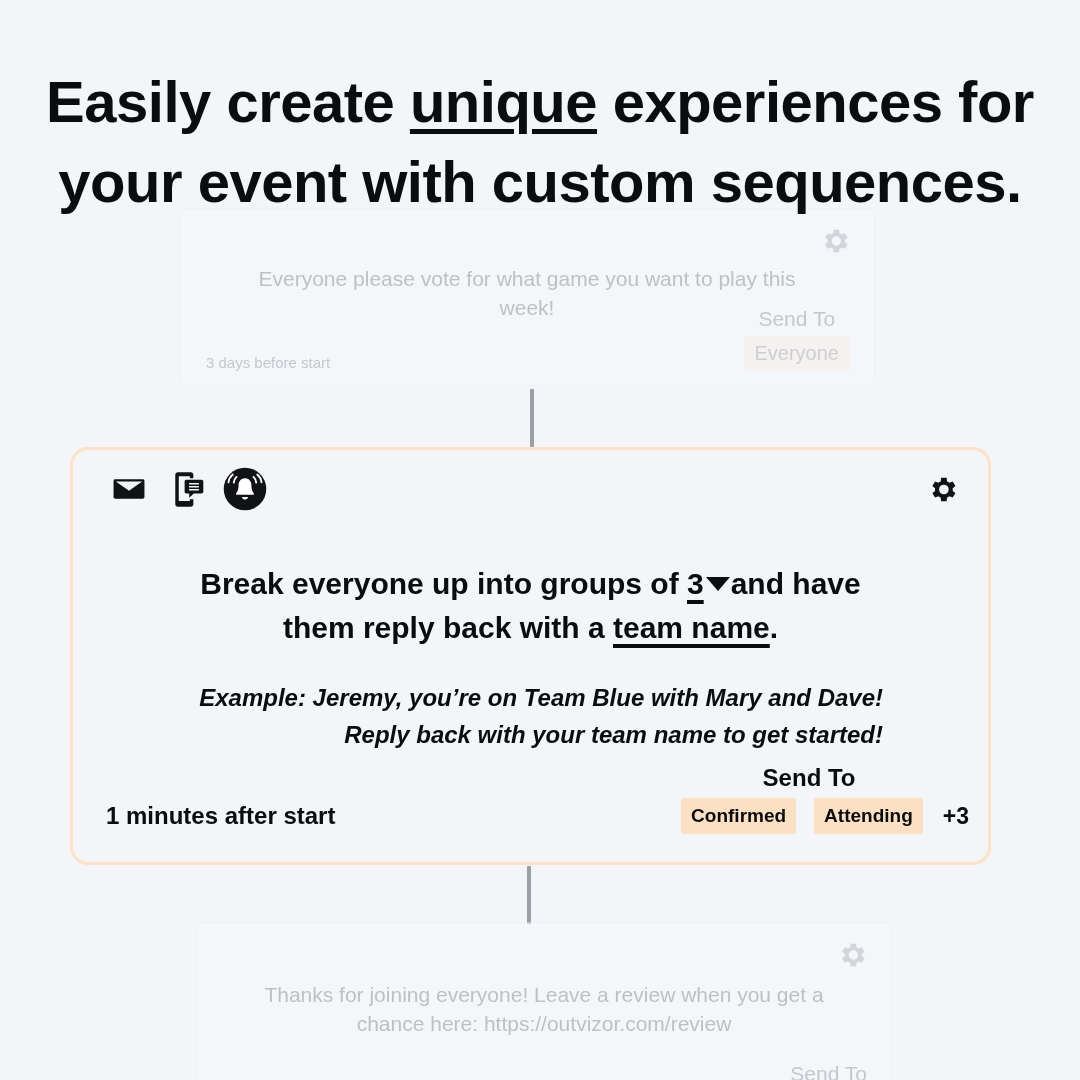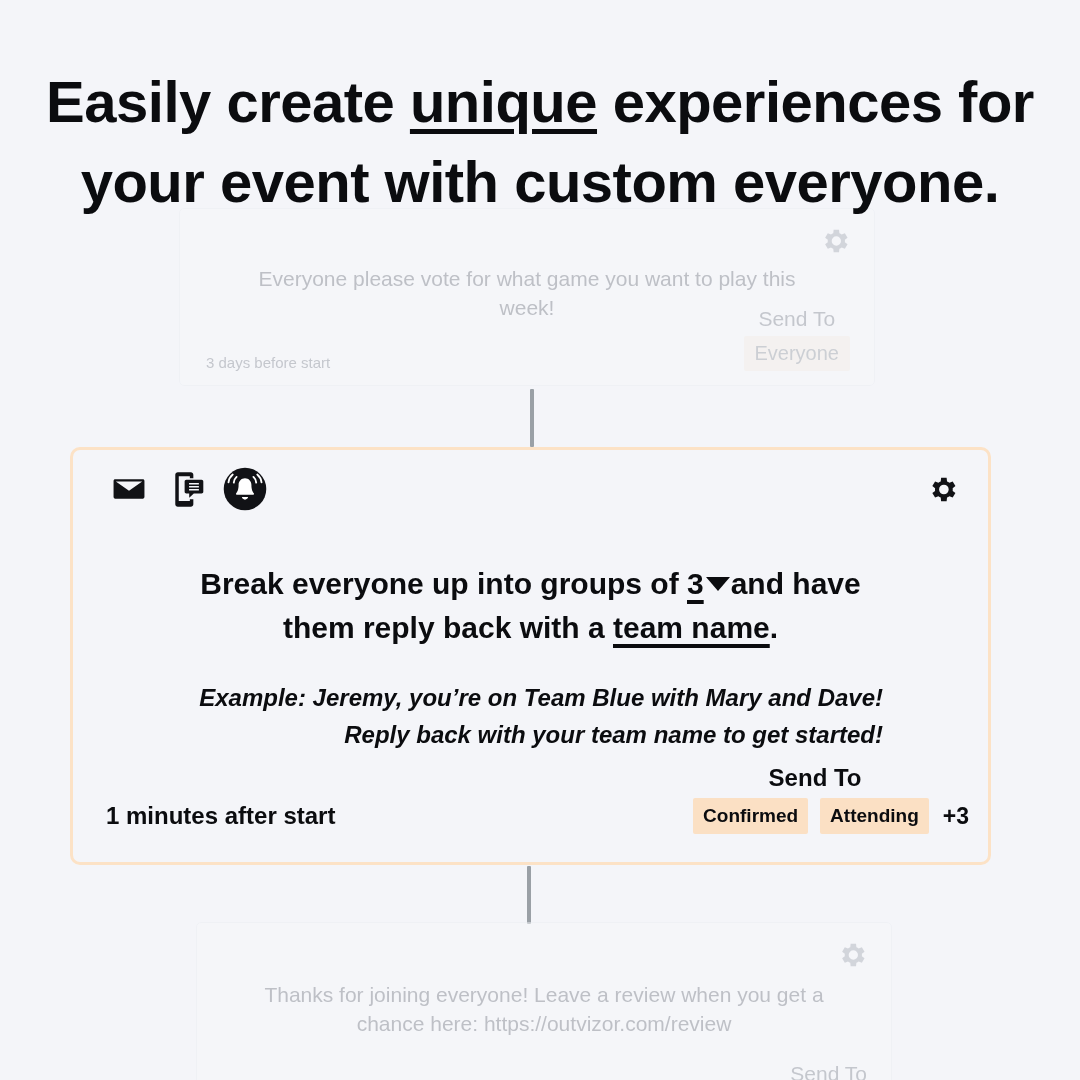--- a/index.html
+++ b/index.html
@@ -132,21 +132,21 @@
 
   
   .card-active {
     position: absolute;
     left: 70px;
     top: 447px;
     width: 921px;
     height: 418px;
     background: #f4f5f9;
     border: 3px solid #fce2c6;
-    border-radius: 10px;
+    border-radius: 18px;
   }
 
   .channel-row {
     position: absolute;
     left: 34px;
     top: 17px;
     display: flex;
     align-items: center;
     gap: 14px;
   }
@@ -230,21 +230,21 @@
     font-size: 24px;
     font-weight: 700;
     color: #0b0c0f;
     margin-bottom: 6px;
     text-align: center;
     padding-right: 36px;
   }
   .sendto-tags {
     display: flex;
     align-items: center;
-    gap: 12px;
+    gap: 18px;
   }
   .tag {
     background: #fbe0c4;
     color: #0b0c0f;
     font-size: 19px;
     font-weight: 700;
     padding: 7px 10px;
     border-radius: 2px;
     white-space: nowrap;
   }
@@ -340,14 +340,14 @@
       <div class="faded-timing"></div>
       <div class="faded-sendto-wrap">
         <div class="faded-sendto-label">Send To</div>
       </div>
     </div>
   </div>
 
 </div>
 
 <div class="headline">
-  <span>Easily create </span><span class="u">unique</span><span> experiences for your event with custom everyone.</span>
+  <span>Easily create </span><span class="u">unique</span><span> experiences for your event with custom sequences.</span>
 </div>
 
 </body></html>

